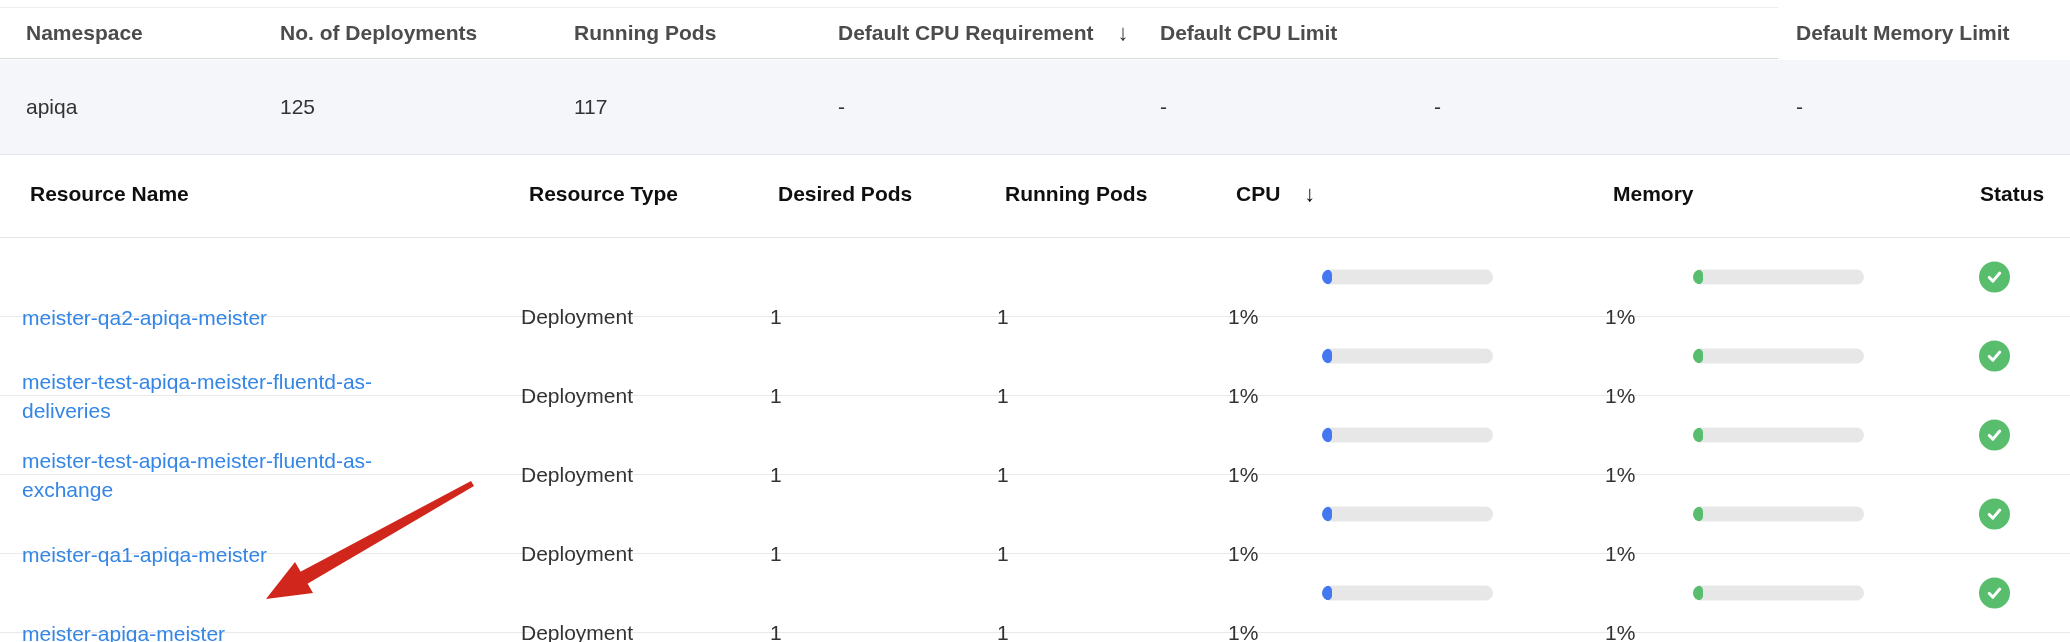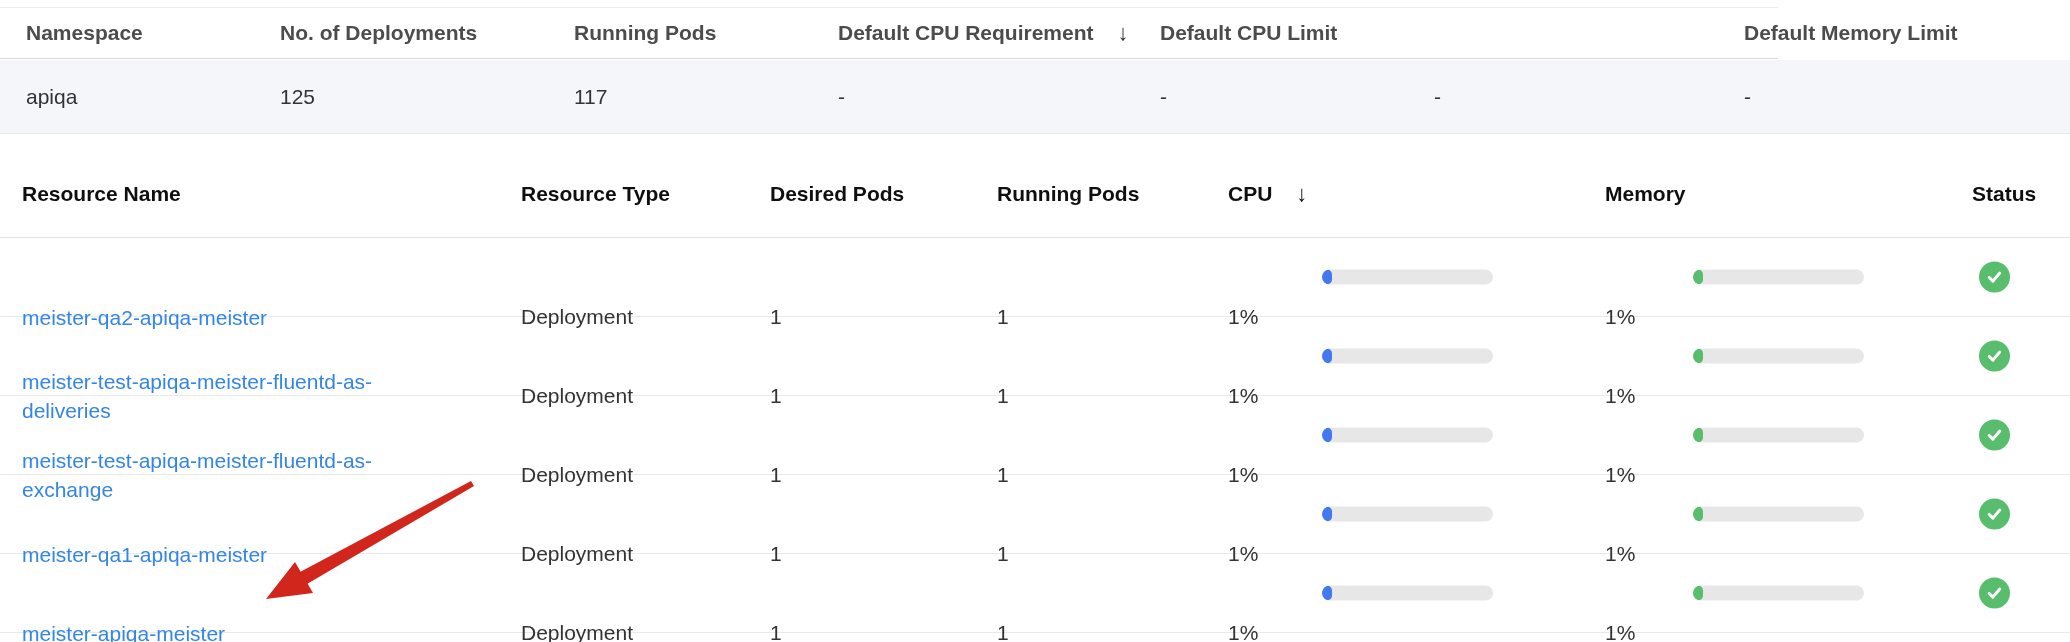--- a/index.html
+++ b/index.html
@@ -13,34 +13,34 @@
   
   .t1-header {
     position:absolute; top:7px; left:0; width:1778px; height:52px;
     border-top:1px solid #ededed; border-bottom:1px solid #d9d9d9;
     font-weight:600; color:#4c4c4c;
   }
   .t1-header .cell, .t1-row .cell {
     position:absolute; top:50%; transform:translateY(-50%); white-space:nowrap;
   }
   .t1-row {
-    position:absolute; top:60px; left:0; width:2070px; height:74px;
+    position:absolute; top:60px; left:0; width:2070px; height:95px;
     background:#f5f6fa; border-bottom:1px solid #e4e7ed; color:#333;
   }
   .c1{left:26px}.c2{left:280px}.c3{left:574px}.c4{left:838px}
-  .c5{left:1160px}.c6{left:1434px}.c7{left:1744px}
+  .c5{left:1160px}.c6{left:1434px}.c7{left:1796px}
 
   .sort-arrow { display:inline-block; margin-left:24px; font-size:22px; color:#333; font-weight:400; }
 
   
   .t2-header {
     position:absolute; top:150px; left:0; width:2070px; height:88px;
     border-bottom:1px solid #e4e4e4; font-weight:700; color:#0f0f0f;
   }
-  .t2-header .cell { position:absolute; top:50%; transform:translateY(-50%); white-space:nowrap; }
+  .t2-header .cell { position:absolute; top:50%; transform:translateY(-50%); white-space:nowrap;margin-left:8px; }
   .t2-header .sort-arrow { color:#111; font-weight:600; }
 
   #t2-rows { position:absolute; top:238px; left:0; width:2070px; }
   .t2-row { position:relative; width:2070px; height:79px; border-bottom:1px solid #e9e9e9; }
   .t2-row .cell { position:absolute; top:50%; transform:translateY(-50%); white-space:nowrap;margin-top:40px; }
   .r1{left:22px}.r2{left:521px}.r3{left:770px}.r4{left:997px}
   .r5{left:1228px}.r6{left:1605px}
 
   .res-link {
     color:#3385e6; text-decoration:none; cursor:pointer;

